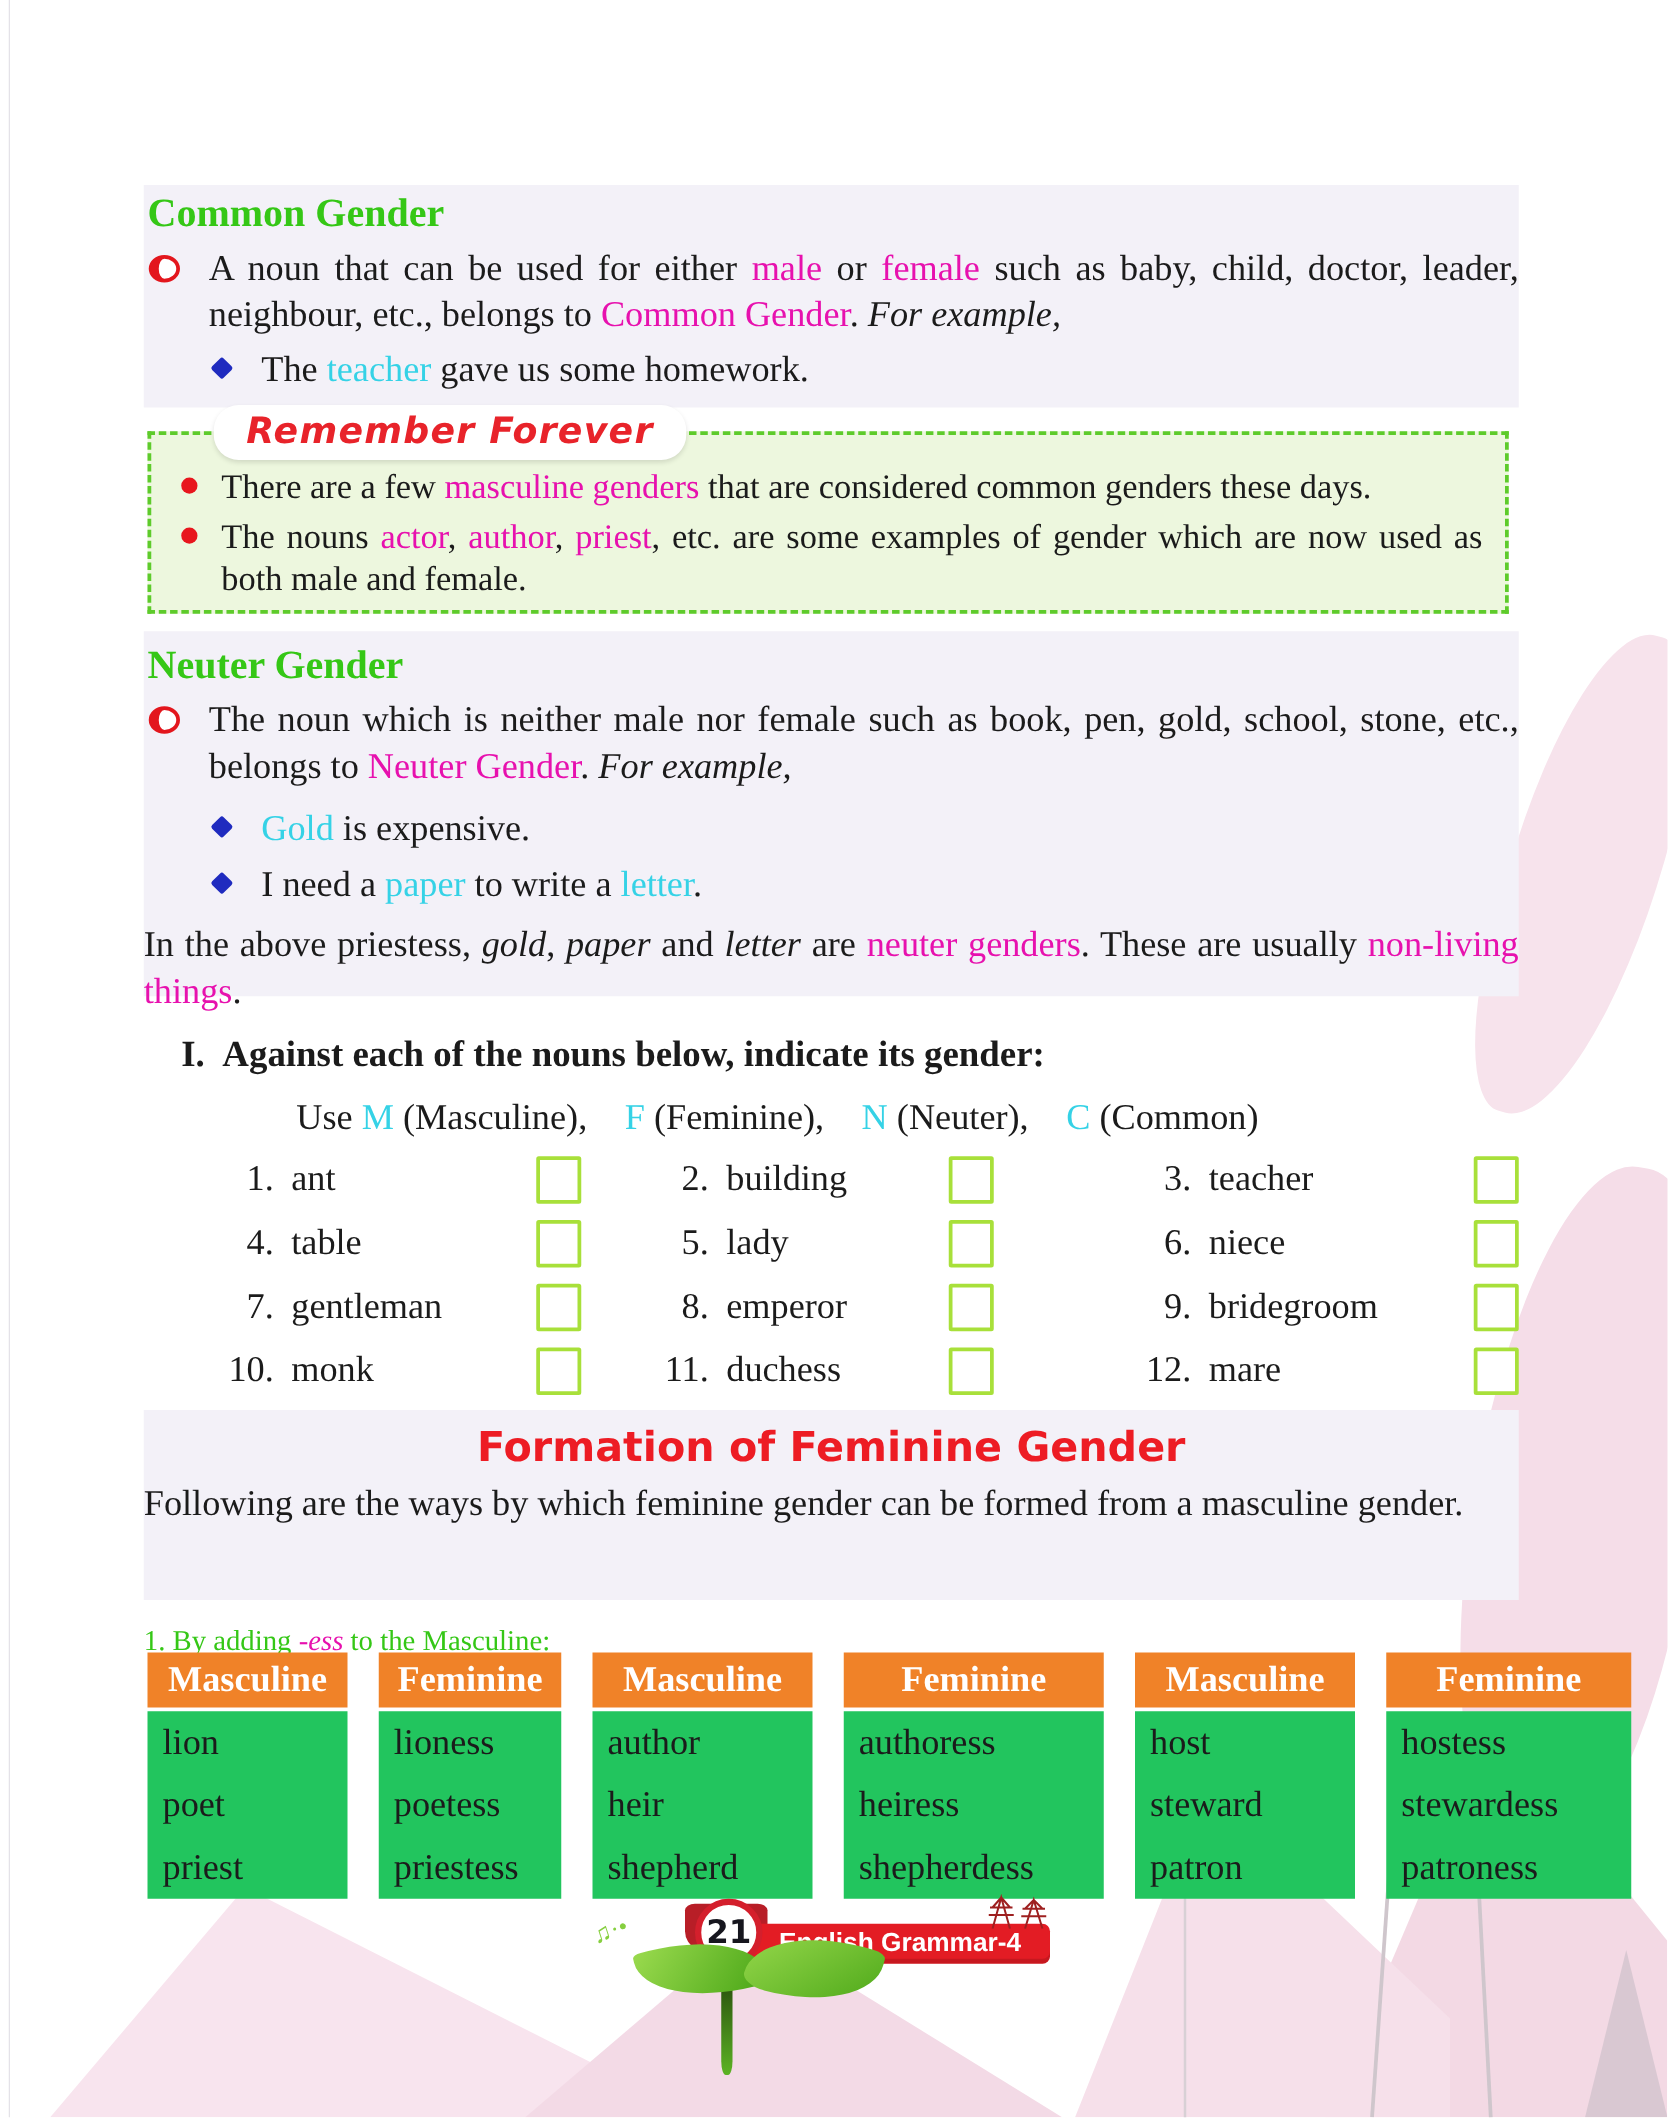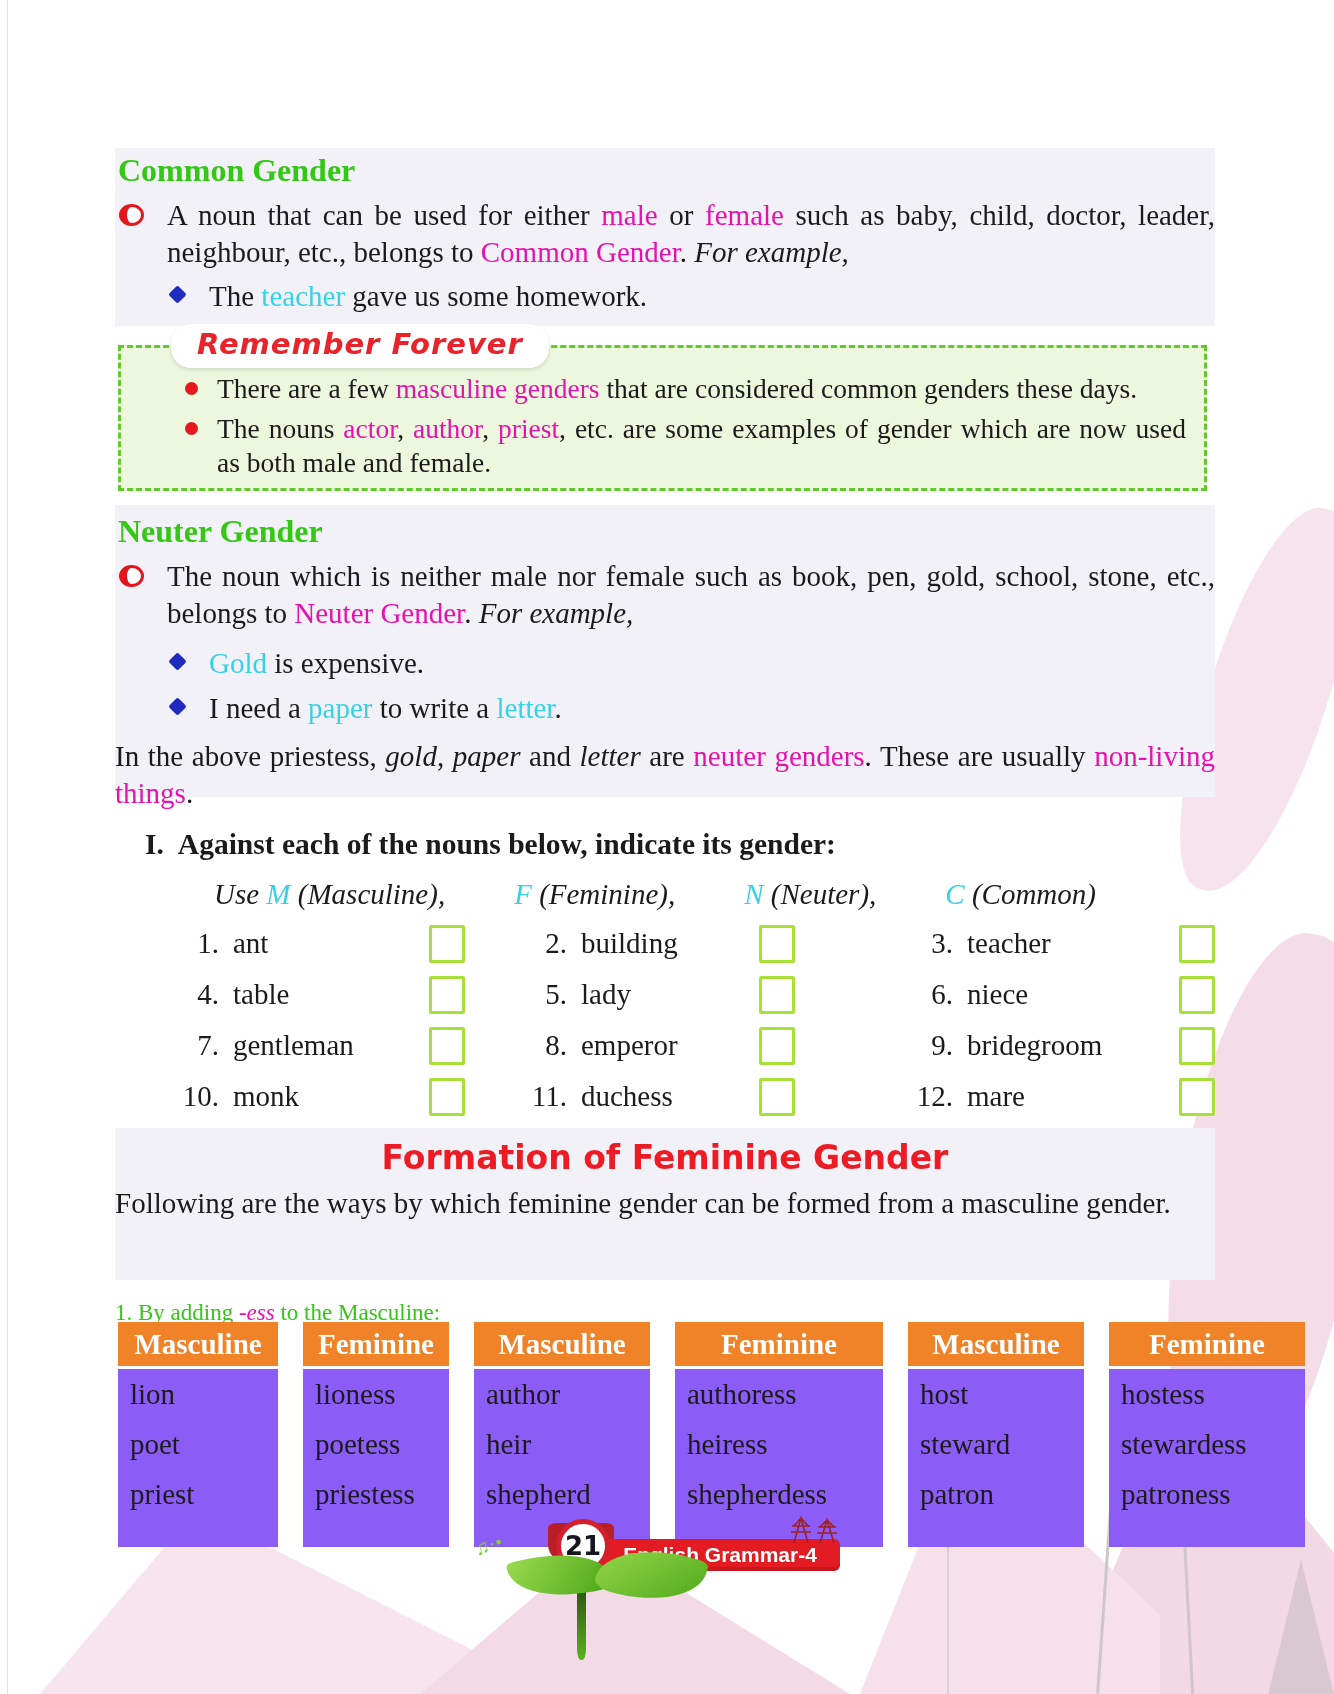--- a/index.html
+++ b/index.html
@@ -17,47 +17,47 @@
   .hang{position:relative;padding-left:52px;}
   .ring{position:absolute;left:4px;top:7px;width:14px;height:16px;border:3px solid #e3161d;border-left-width:8px;border-radius:50%;background:#fff;}
   .diamond{position:absolute;left:4px;top:9px;width:13px;height:13px;background:#1f2bbf;transform:rotate(45deg);border-radius:2px;}
   .exline{position:relative;margin-left:52px;padding-left:42px;font-size:29px;line-height:35px;}
   .mag{color:#e711ae;}
   .cyn{color:#35d2e6;}
   .ital{font-style:italic;}
 
   
   #remember-box{position:absolute;left:118px;top:345px;width:1089px;height:146px;
-    background:#edf7de;border:3px dashed #5ecb2b;box-sizing:border-box;z-index:2;padding-left:40px;}
+    background:#edf7de;border:3px dashed #5ecb2b;box-sizing:border-box;z-index:2;}
   #remember-title{position:absolute;top:-24px;left:50px;background:#ffffff;border-radius:20px;
     padding:3px 26px 7px;color:#e8232a;font-family:"DejaVu Sans","Liberation Sans",sans-serif;
     font-weight:bold;font-style:italic;font-size:29px;letter-spacing:1px;box-shadow:0 2px 4px rgba(0,0,0,.12);}
   .rem-item{position:relative;padding-left:34px;margin:6px 18px 4px 22px;font-size:27.5px;line-height:34px;text-align:justify;}
   .dot{position:absolute;left:2px;top:10px;width:13px;height:13px;border-radius:50%;background:#e8161d;}
 
   
   #exercise-heading{position:absolute;left:115px;top:828px;width:1100px;font-size:29.5px;font-weight:bold;z-index:1;}
   #exercise-heading .rn{display:inline-block;margin-left:30px;margin-right:14px;}
-  #exercise-legend{position:absolute;left:214px;top:878px;display:flex;gap:69px;font-size:29px;z-index:1;font-style:italic;}
+  #exercise-legend{position:absolute;left:237px;top:878px;display:flex;gap:30px;font-size:29px;z-index:1;}
   #exercise-rows{position:absolute;left:115px;top:918px;width:1100px;z-index:1;}
   .ex-row{display:grid;grid-template-columns:292px 330px 420px;padding-left:58px;height:51px;align-items:center;}
   .ex-cell{display:flex;align-items:center;font-size:29px;}
   .ex-cell.c2{padding-left:56px;}
   .ex-cell.c3{padding-left:112px;}
   .ex-num{display:inline-block;width:46px;text-align:right;margin-right:14px;flex:none;}
   .cbox{margin-left:auto;width:30px;height:32px;border:3px solid #a8e03a;border-radius:2px;background:#ffffff;flex:none;}
 
   
   #formation-title{font-family:"DejaVu Sans","Liberation Sans",sans-serif;font-weight:bold;
     color:#ed1c24;font-size:33px;text-align:center;margin:10px 0 8px;}
   #rule-heading{position:absolute;left:115px;top:1300px;font-size:23px;font-weight:normal;color:#35c716;z-index:1;}
   #gender-table{position:absolute;left:118px;top:1322px;width:1097px;display:grid;
     grid-template-columns:160px 146px 176px 208px 176px 196px;gap:3px 25px;z-index:1;}
   .th{background:#f08228;color:#ffffff;font-weight:bold;font-size:29px;height:44px;line-height:44px;text-align:center;}
-  .tcol{background:#8b5cf6;height:178px;padding-left:12px;box-sizing:border-box;}
+  .tcol{background:#22c55e;height:150px;padding-left:12px;box-sizing:border-box;}
   .tcell{font-size:29px;height:50px;line-height:50px;}
 
   
   .leaf{position:absolute;z-index:6;background:linear-gradient(135deg,#9ada4e,#4aa617);}
   #leaf-left{left:510px;top:1551px;width:102px;height:48px;border-radius:8% 100% 15% 100%;transform:rotate(-14deg);}
   #leaf-right{left:598px;top:1548px;width:106px;height:54px;border-radius:100% 12% 100% 22%;transform:rotate(15deg);}
   #stem{position:absolute;left:577px;top:1568px;width:9px;height:92px;background:linear-gradient(#1e3a08,#5cb324);border-radius:40%/12%;z-index:5;}
   #tulip{position:absolute;left:548px;top:1523px;width:66px;height:44px;background:#b81e27;border-radius:12% 12% 50% 50%;z-index:3;}
   #page-badge{position:absolute;left:556px;top:1519px;width:44px;height:44px;background:#ffffff;
     border:5px solid #d41f2c;border-radius:50%;z-index:5;display:flex;align-items:center;justify-content:center;

